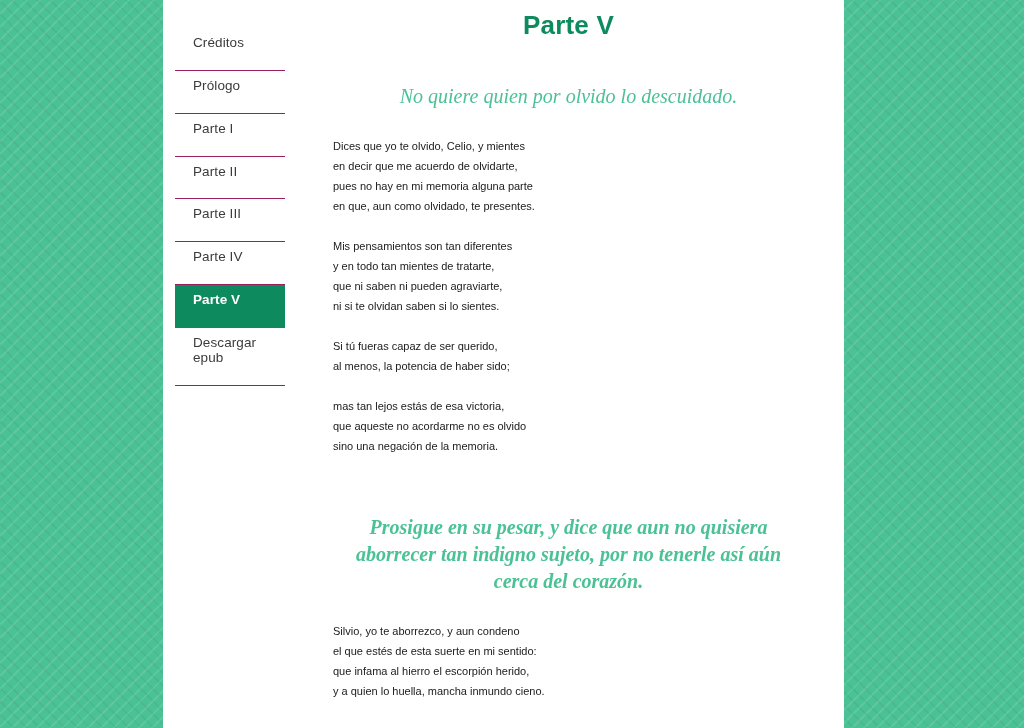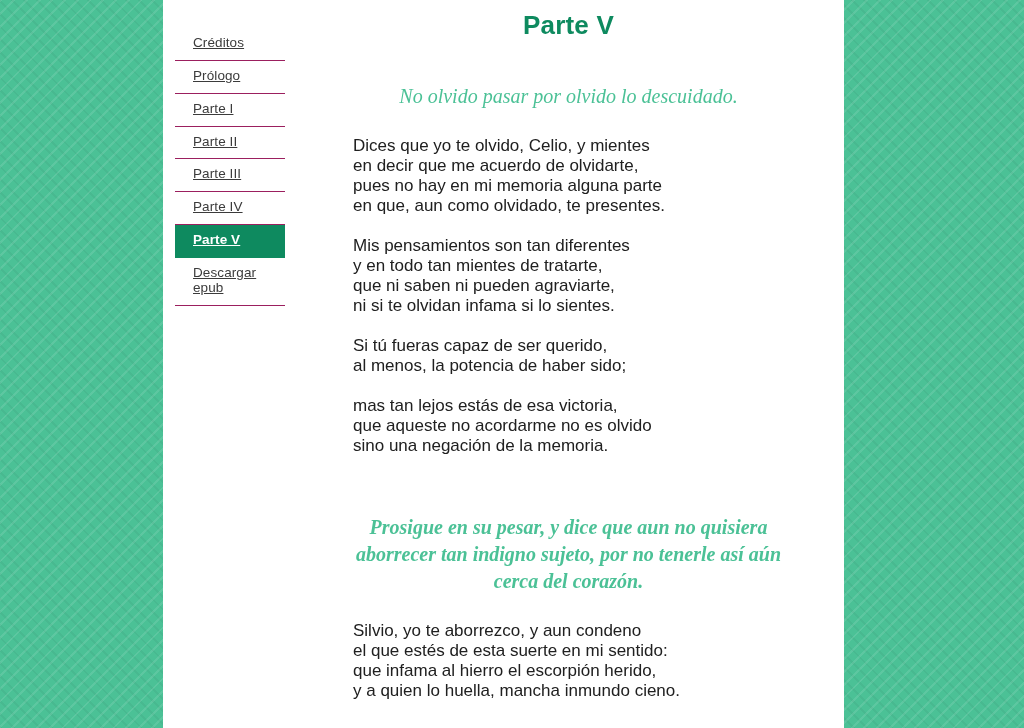--- a/index.html
+++ b/index.html
@@ -28,29 +28,28 @@
 
   
   #sidebar {
     position: absolute;
     left: 12px;
     top: 28px;
     width: 110px;
   }
   .nav-item {
     display: block;
-    padding: 8px 0 9px 18px;
+    padding: 8px 0 19px 18px;
     font-size: 13.5px;
     color: #3b3b3b;
     border-bottom: 1px solid #9b1f5e;
     line-height: 1.1;
     letter-spacing: .1px;
     cursor: pointer;
     background: transparent;
-    text-decoration: underline;
   }
   .nav-item.active {
     background: #0e8a5f;
     color: #ffffff;
     border-bottom: 1px solid #0e8a5f;
     font-weight: 600;
   }
 
   
   #content {
@@ -75,23 +74,23 @@
     text-align: center;
     font-family: "Liberation Serif", serif;
     font-style: italic;
     font-size: 20px;
     line-height: 1.35;
     color: #4bc196;
   }
   .poem-title.second { margin-top: 58px; font-weight: bold; }
 
   .stanza {
-    margin: 0 0 0 60px;
+    margin: 0 0 0 40px;
     padding: 0;
-    font-size: 17px;
+    font-size: 11px;
     line-height: 20px;
     color: #202020;
   }
   .stanza.first { margin-top: 26px; }
   .stanza + .stanza { margin-top: 20px; }
   .stanza div { white-space: pre; }
 </style>
 </head>
 <body>
 
@@ -104,34 +103,34 @@
     <div class="nav-item">Parte II</div>
     <div class="nav-item">Parte III</div>
     <div class="nav-item">Parte IV</div>
     <div class="nav-item active">Parte V</div>
     <div class="nav-item">Descargar epub</div>
   </nav>
 
   <div id="content">
     <h1 id="part-title">Parte V</h1>
 
-    <div class="poem-title">No olvido pasar por olvido lo descuidado.</div>
+    <div class="poem-title">No quiere quien por olvido lo descuidado.</div>
 
     <div class="stanza first">
       <div>Dices que yo te olvido, Celio, y mientes</div>
       <div>en decir que me acuerdo de olvidarte,</div>
       <div>pues no hay en mi memoria alguna parte</div>
       <div>en que, aun como olvidado, te presentes.</div>
     </div>
 
     <div class="stanza">
       <div>Mis pensamientos son tan diferentes</div>
       <div>y en todo tan mientes de tratarte,</div>
       <div>que ni saben ni pueden agraviarte,</div>
-      <div>ni si te olvidan infama si lo sientes.</div>
+      <div>ni si te olvidan saben si lo sientes.</div>
     </div>
 
     <div class="stanza">
       <div>Si tú fueras capaz de ser querido,</div>
       <div>al menos, la potencia de haber sido;</div>
     </div>
 
     <div class="stanza">
       <div>mas tan lejos estás de esa victoria,</div>
       <div>que aqueste no acordarme no es olvido</div>

